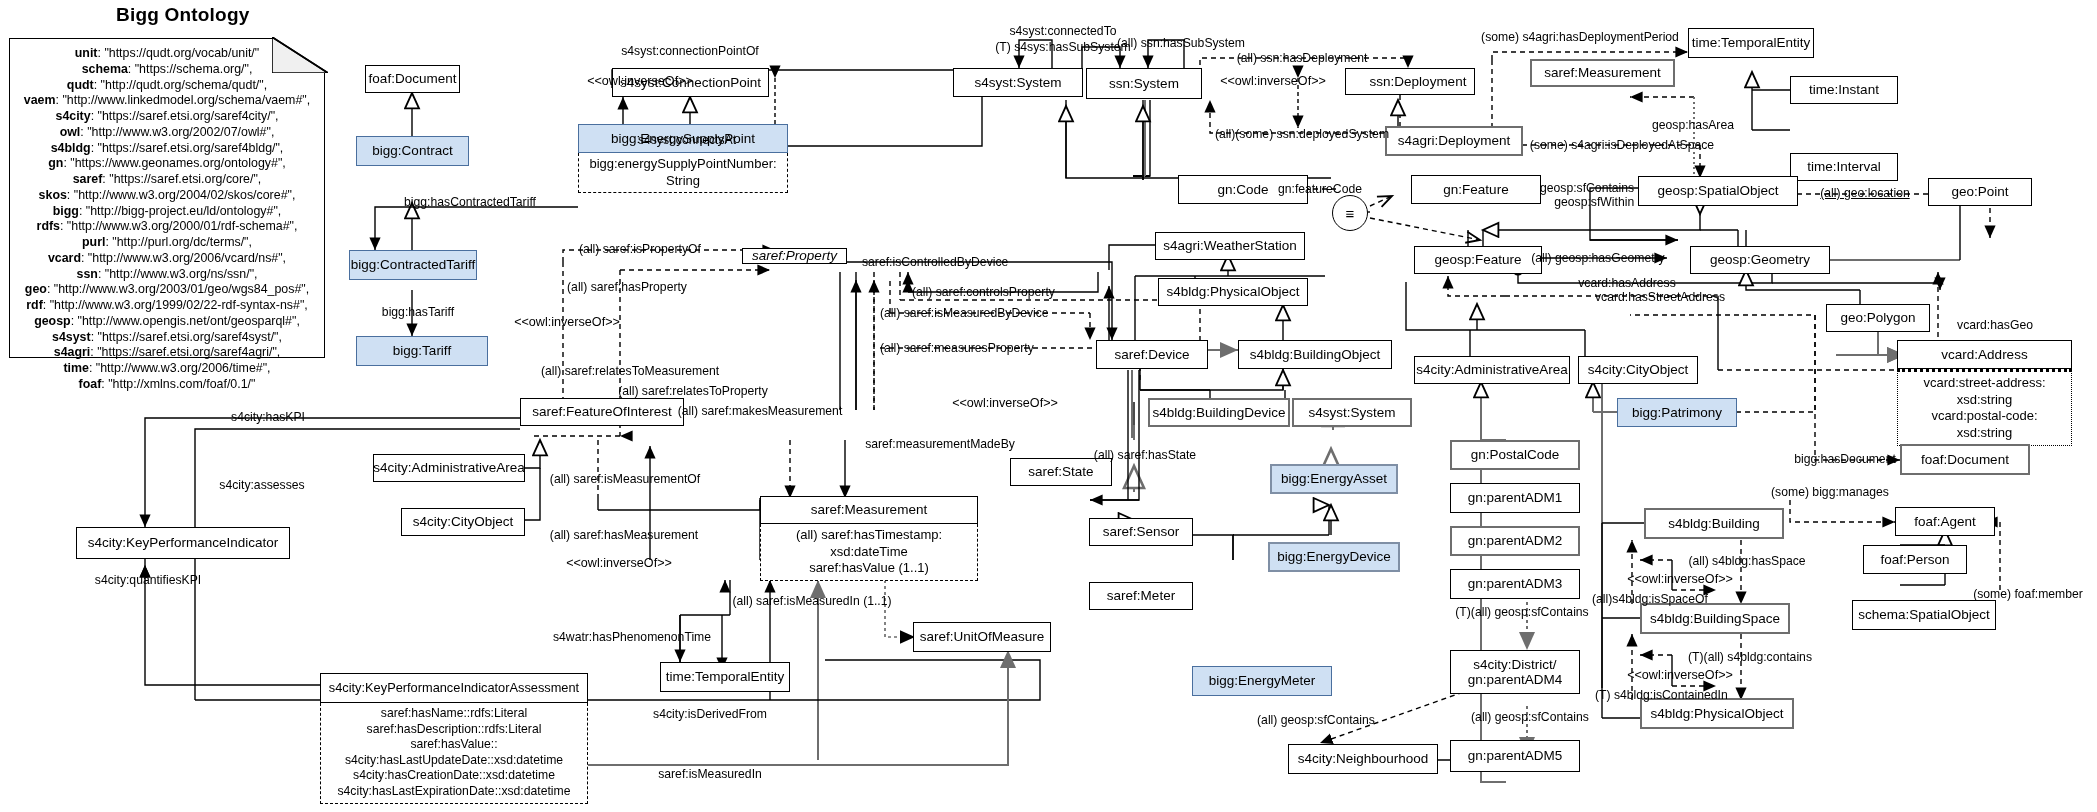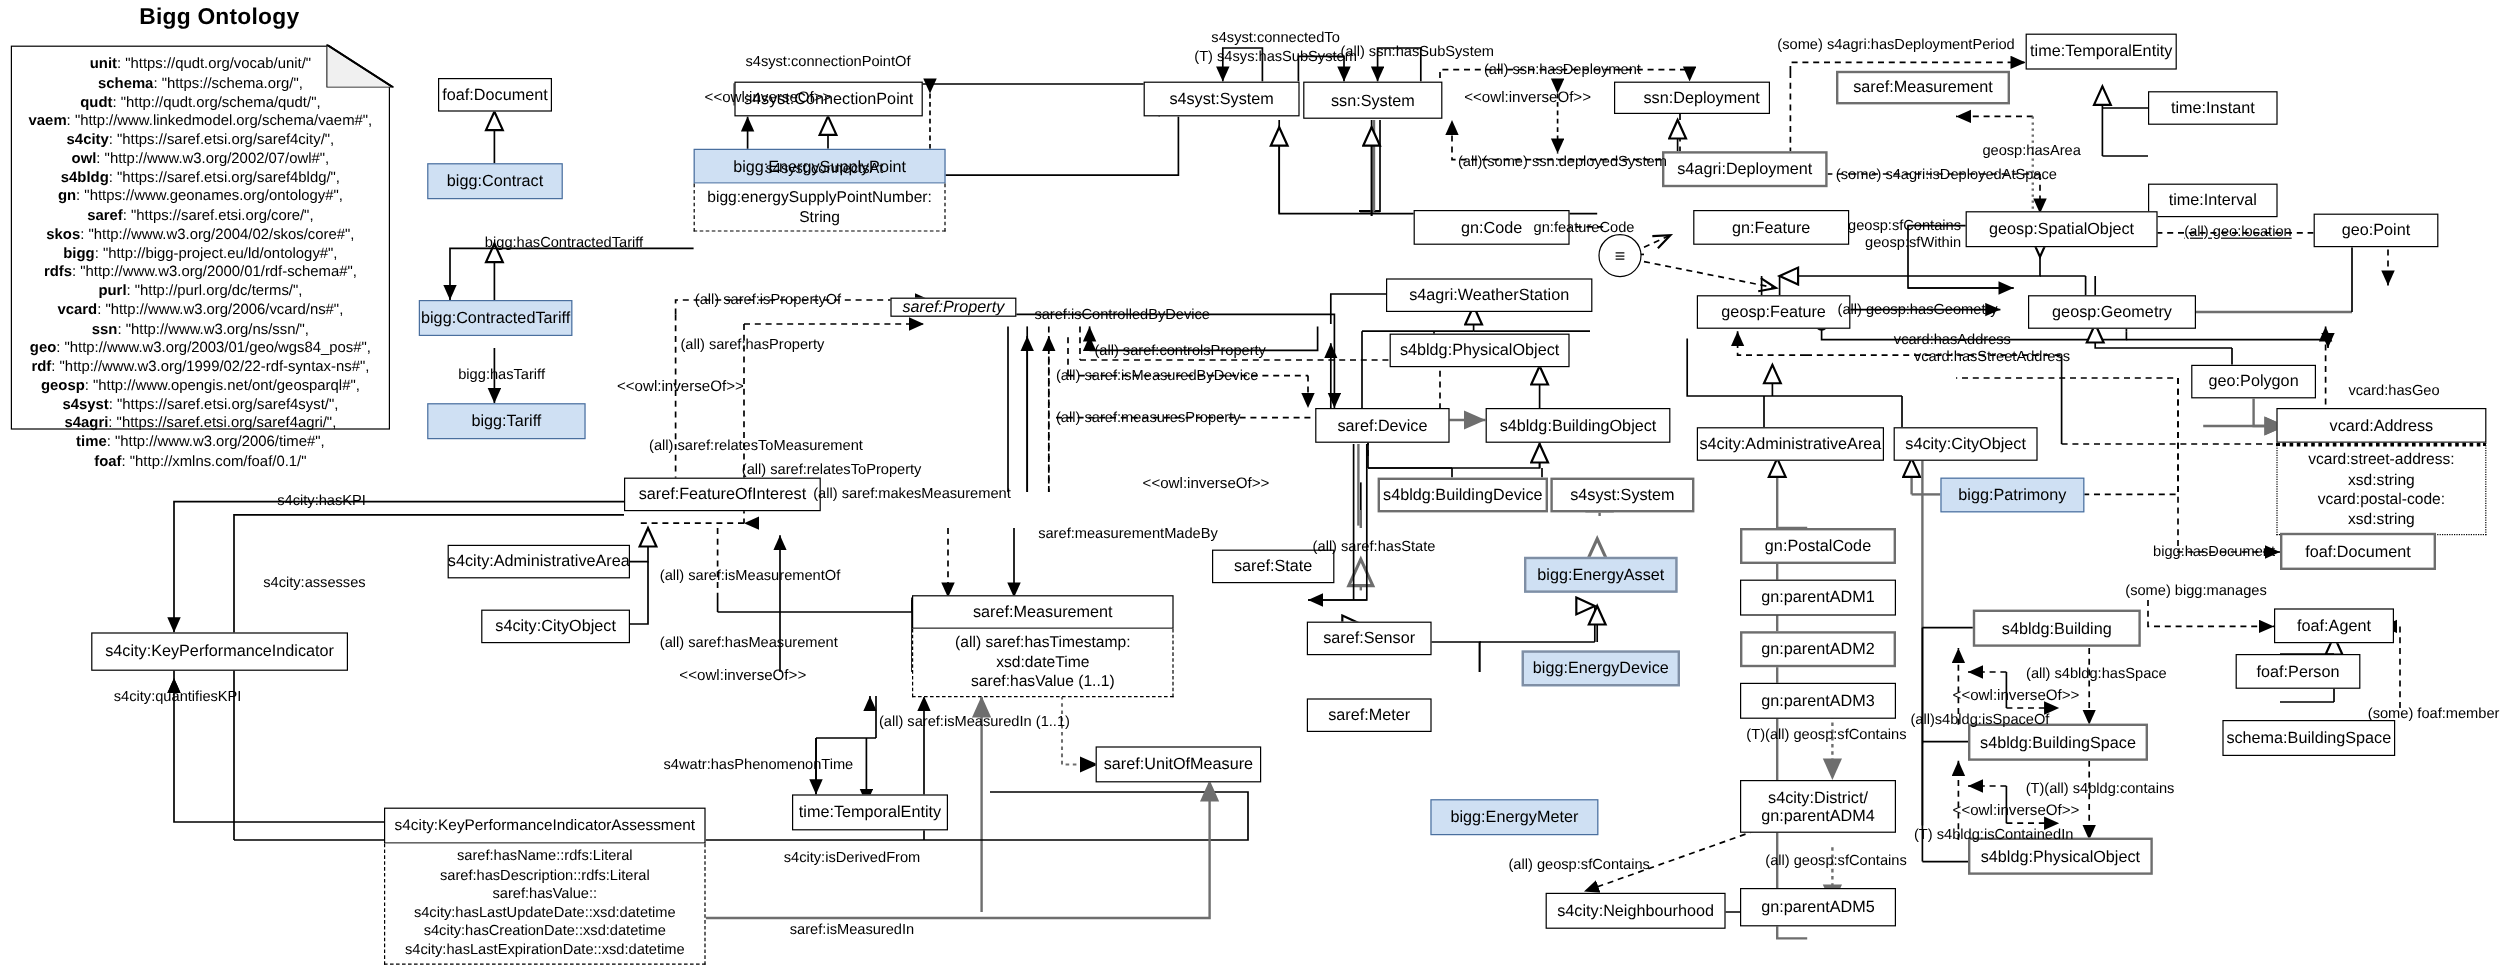--- a/index.html
+++ b/index.html
@@ -513,21 +513,21 @@
 
   <div class="node" style="left:1688px;top:28px;width:126px;height:30px;">time:TemporalEntity</div>
   <div class="node thick" style="left:1530px;top:59px;width:145px;height:28px;">saref:Measurement</div>
   <div class="node" style="left:1790px;top:76px;width:108px;height:28px;">time:Instant</div>
   <div class="node" style="left:1790px;top:116px;width:108px;height:28px;margin-top:37px;">time:Interval</div>
 
   <div class="node" style="left:1638px;top:176px;width:160px;height:30px;">geosp:SpatialObject</div>
   <div class="node" style="left:1928px;top:178px;width:104px;height:28px;">geo:Point</div>
 
   <div class="node" style="left:742px;top:248px;width:105px;height:16px;font-style:italic;">saref:Property</div>
-  <div class="node" style="left:1155px;top:232px;width:172px;height:28px;">s4agri:WeatherStation</div>
+  <div class="node" style="left:1155px;top:232px;width:150px;height:28px;">s4agri:WeatherStation</div>
   <div class="node" style="left:1158px;top:278px;width:150px;height:28px;">s4bldg:PhysicalObject</div>
   <div class="node" style="left:1096px;top:340px;width:112px;height:29px;">saref:Device</div>
   <div class="node" style="left:1238px;top:340px;width:154px;height:29px;">s4bldg:BuildingObject</div>
   <div class="node thick" style="left:1148px;top:398px;width:142px;height:29px;">s4bldg:BuildingDevice</div>
   <div class="node thick" style="left:1292px;top:398px;width:120px;height:29px;">s4syst:System</div>
 
   <div class="node" style="left:1414px;top:246px;width:128px;height:28px;">geosp:Feature</div>
   <div class="node" style="left:1690px;top:246px;width:140px;height:28px;">geosp:Geometry</div>
   <div class="node" style="left:1826px;top:304px;width:104px;height:28px;">geo:Polygon</div>
 
@@ -582,21 +582,21 @@
   <div class="node" style="left:1450px;top:740px;width:130px;height:32px;">gn:parentADM5</div>
   <div class="node" style="left:1288px;top:744px;width:150px;height:30px;">s4city:Neighbourhood</div>
 
   <div class="node thick" style="left:1644px;top:508px;width:140px;height:31px;">s4bldg:Building</div>
   <div class="node thick" style="left:1640px;top:603px;width:150px;height:31px;">s4bldg:BuildingSpace</div>
   <div class="node thick" style="left:1640px;top:698px;width:154px;height:31px;">s4bldg:PhysicalObject</div>
 
   <div class="node thick" style="left:1900px;top:444px;width:130px;height:31px;">foaf:Document</div>
   <div class="node" style="left:1895px;top:507px;width:100px;height:29px;">foaf:Agent</div>
   <div class="node" style="left:1863px;top:545px;width:104px;height:29px;">foaf:Person</div>
-  <div class="node" style="left:1852px;top:600px;width:144px;height:30px;">schema:BuildingSpace</div>
+  <div class="node" style="left:1852px;top:600px;width:144px;height:30px;">schema:SpatialObject</div>
 
   <div class="lbl c" style="left:470px;top:195px;">bigg:hasContractedTariff</div>
   <div class="lbl c" style="left:418px;top:305px;">bigg:hasTariff</div>
   <div class="lbl c" style="left:690px;top:44px;">s4syst:connectionPointOf</div>
   <div class="lbl c" style="left:687px;top:133px;">s4syst:connectsAt</div>
   <div class="lbl c m" style="left:640px;top:74px;">&lt;&lt;owl:inverseOf&gt;&gt;</div>
   <div class="lbl c" style="left:1063px;top:24px;">s4syst:connectedTo</div>
   <div class="lbl c" style="left:1063px;top:40px;">(T) s4sys:hasSubSystem</div>
   <div class="lbl" style="left:1117px;top:36px;">(all) ssn:hasSubSystem</div>
   <div class="lbl c" style="left:1302px;top:51px;">(all) ssn:hasDeployment</div>

